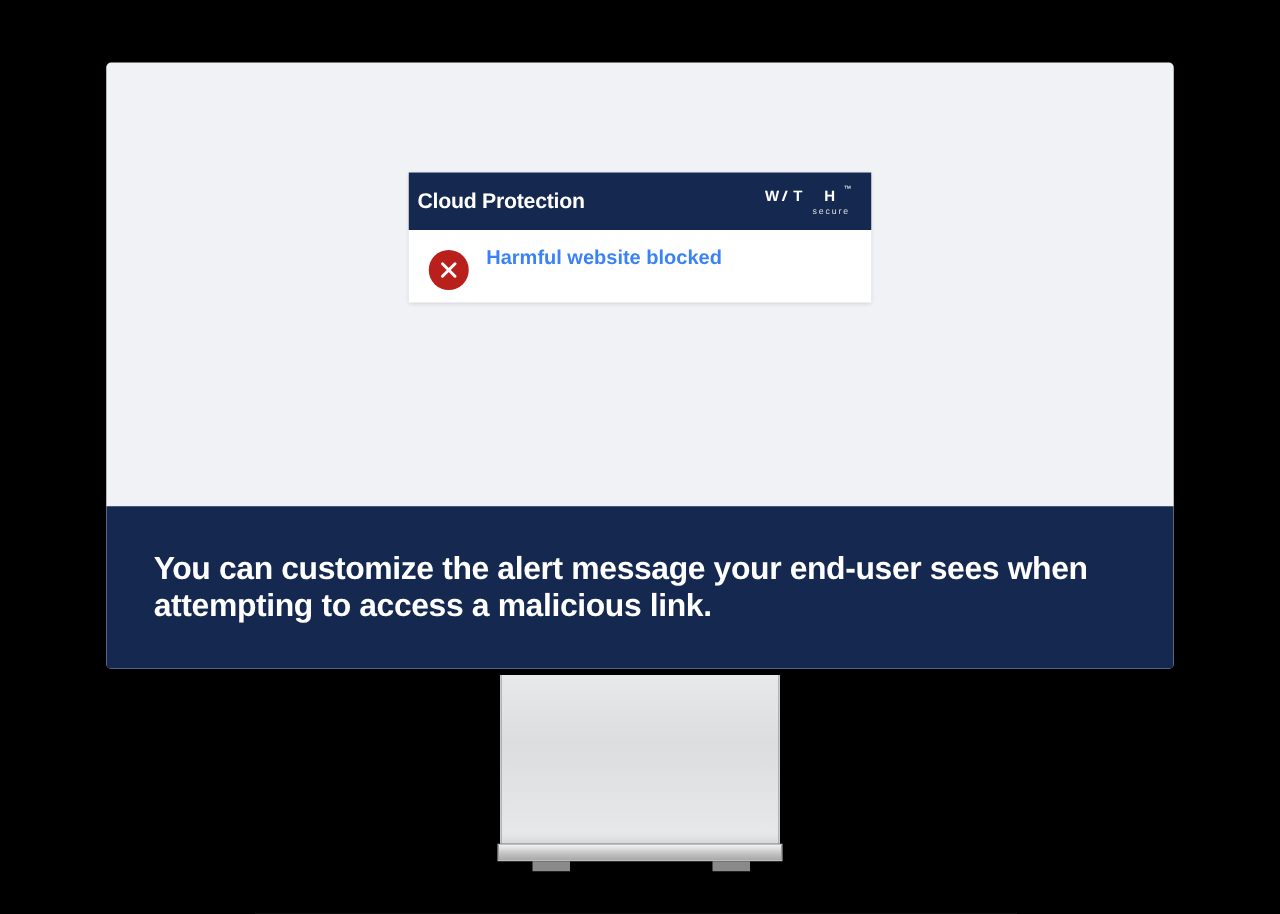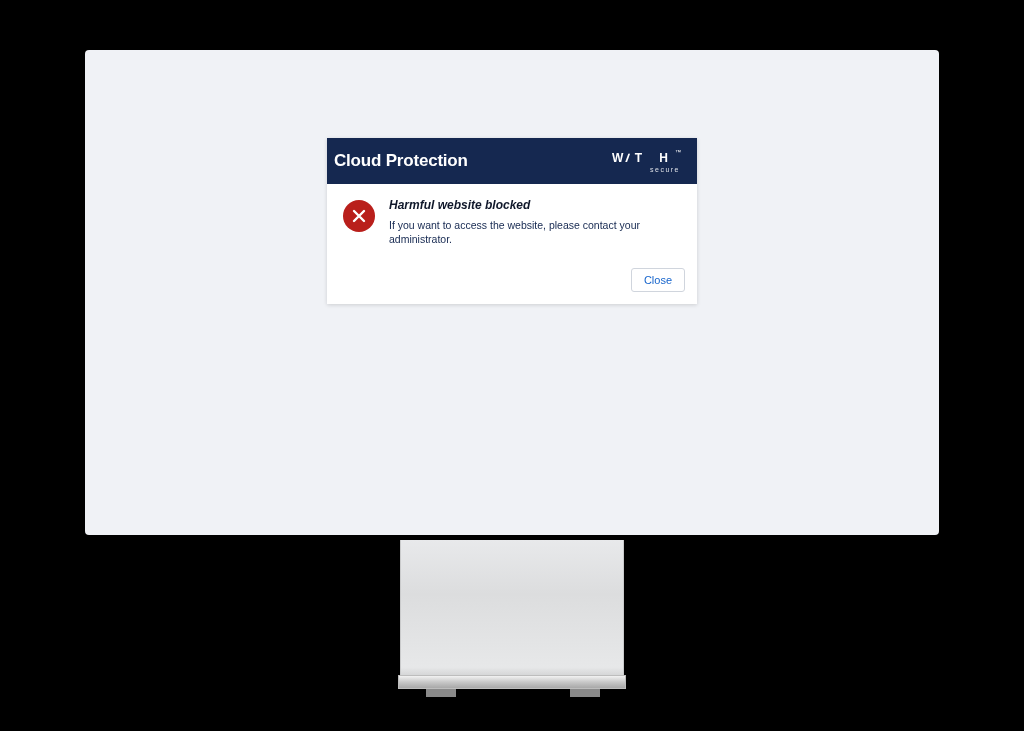--- a/index.html
+++ b/index.html
@@ -106,25 +106,24 @@
     justify-content: center;
     margin-top: 2px;
   }
   .danger-icon svg { display:block; }
 
   .dialog-content {
     margin-left: 14px;
     flex: 1 1 auto;
   }
   .dialog-heading {
-    color: #0f172a;
-    font-size: 12px;
+    color: #3b82f6;
+    font-size: 16px;
     font-weight: 700;
     margin-bottom: 6px;
-    font-style: italic;
   }
   .dialog-para {
     color: #152850;
     font-size: 10.5px;
     line-height: 1.35;
     margin-bottom: 8px;
   }
 
   .dialog-actions {
     display: flex;
@@ -197,29 +196,28 @@
       </div>
 
       <div class="dialog-body">
         <div class="danger-icon">
           <svg width="16" height="16" viewBox="0 0 16 16">
             <path d="M3 3 L13 13 M13 3 L3 13" stroke="#ffffff" stroke-width="2.4" stroke-linecap="round"></path>
           </svg>
         </div>
         <div class="dialog-content">
           <div class="dialog-heading">Harmful website blocked</div>
-          <div class="dialog-para">If you want to access the website, please contact your administrator.</div>
         </div>
       </div>
 
-      <div class="dialog-actions">
-        <button class="close-btn">Close</button>
-      </div>
     </div>
 
+    <div class="banner">
+      <div class="banner-text">You can customize the alert message your end-user sees when attempting to access a malicious link.</div>
+    </div>
 
   </div>
 
   <div class="stand">
     <div class="stand-bottom-shadow"></div>
   </div>
   <div class="base"></div>
   <div class="foot-left"></div>
   <div class="foot-right"></div>
 

